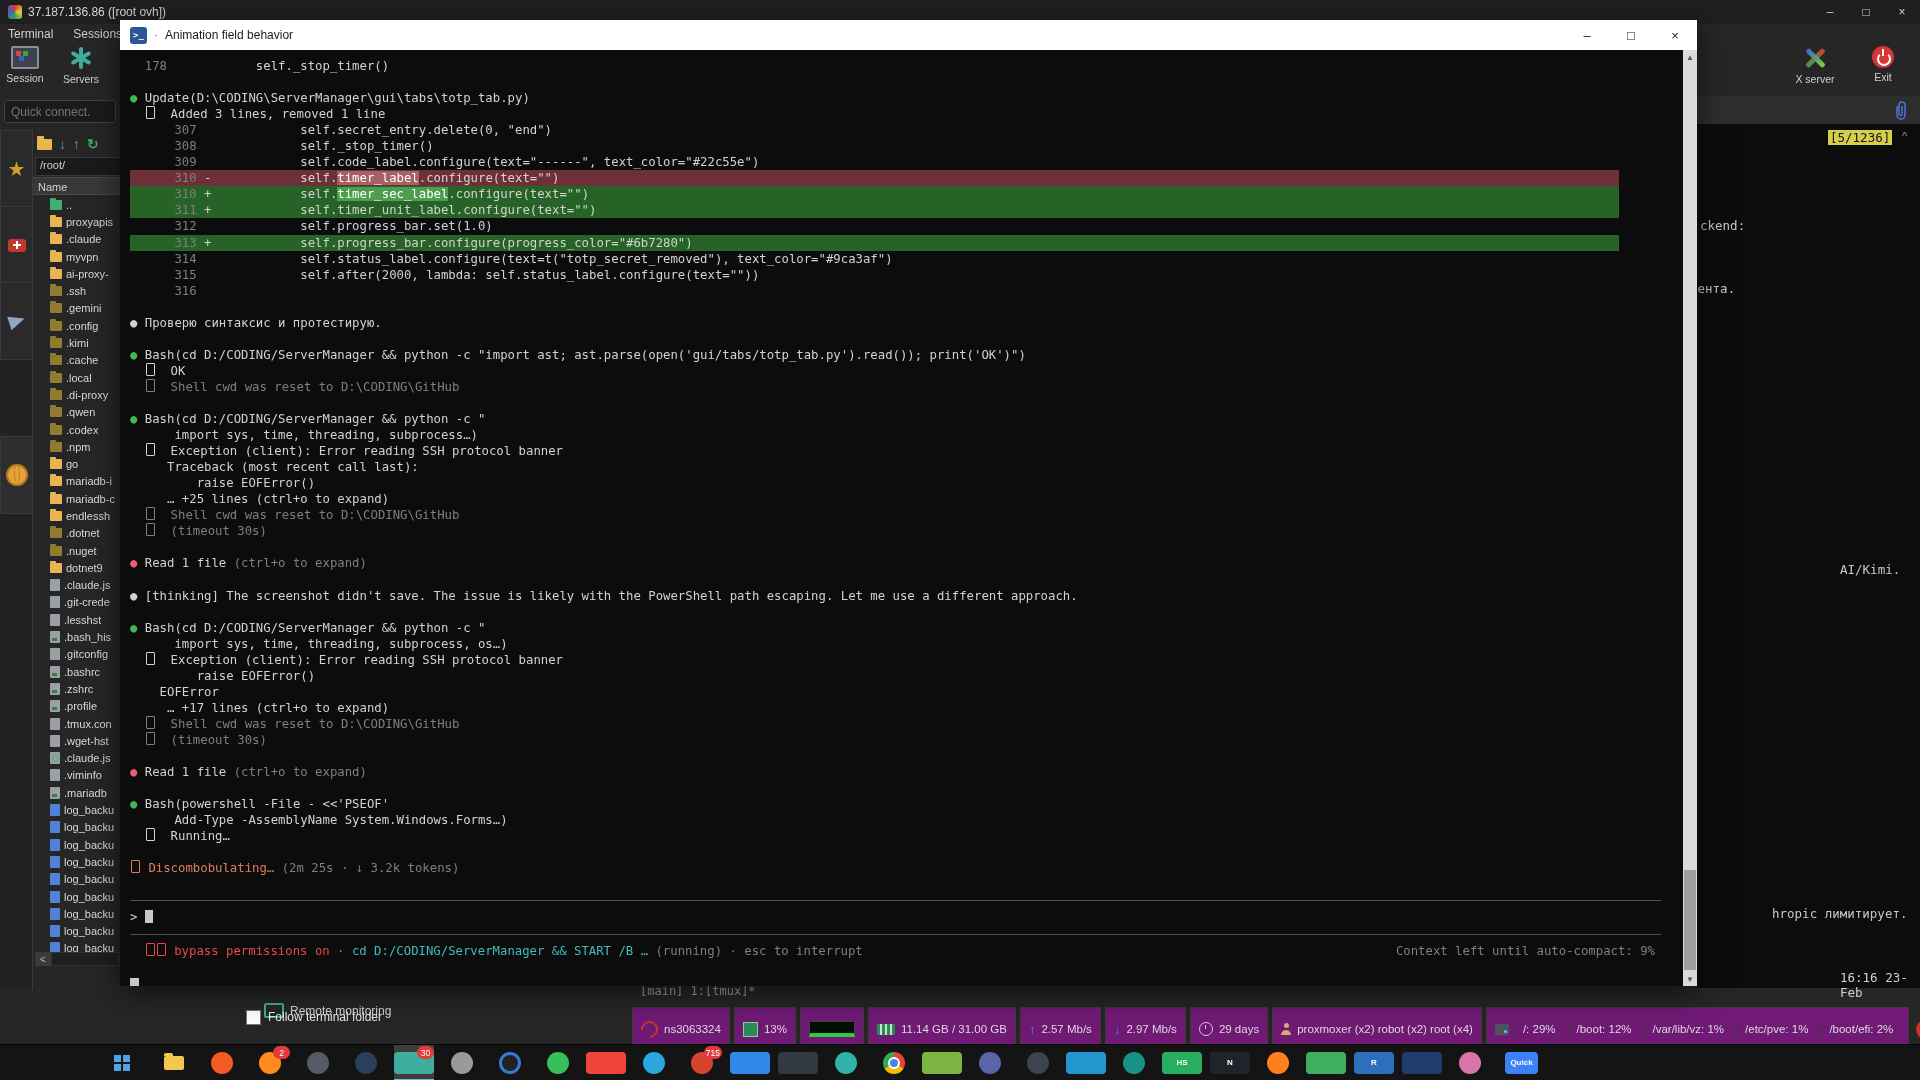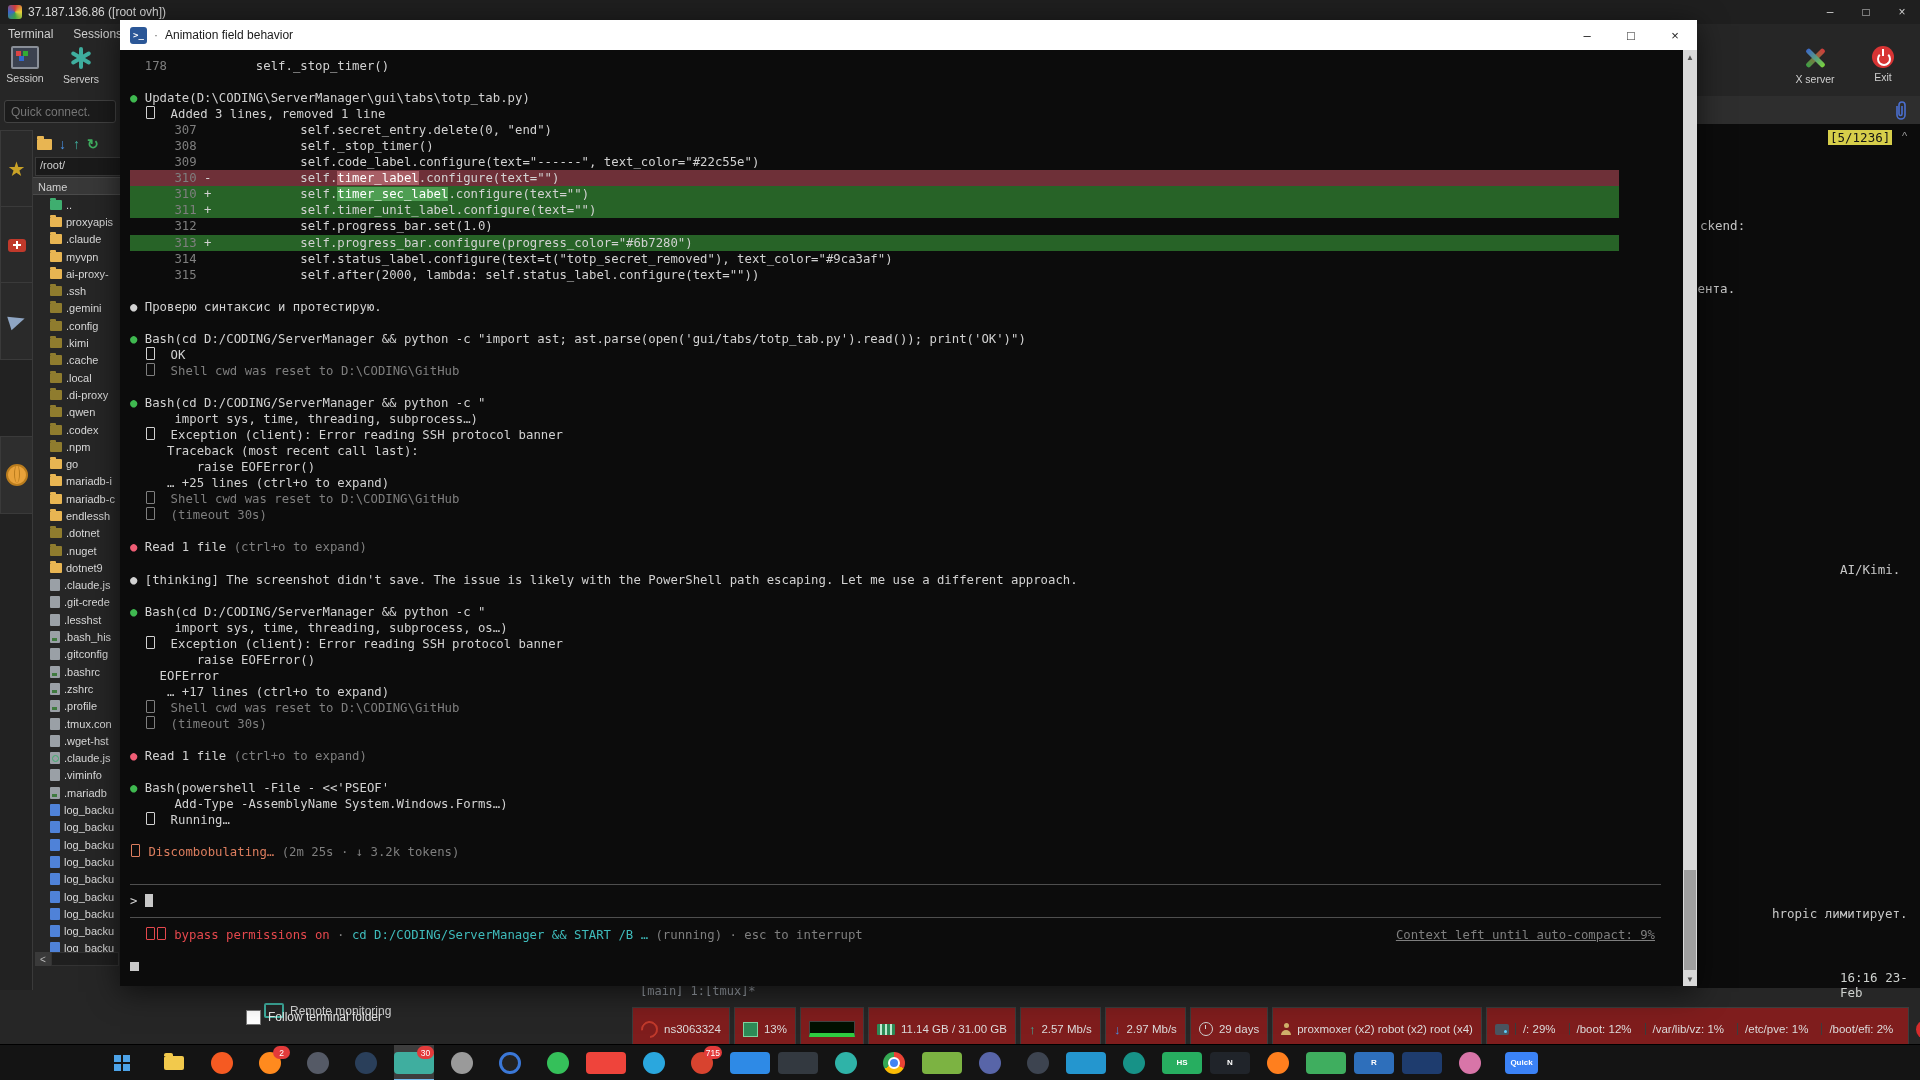--- a/index.html
+++ b/index.html
@@ -90,21 +90,21 @@
   .paperclip{position:absolute;left:1892px;top:100px;}
   
   .remote{position:absolute;left:264px;top:1003px;display:flex;align-items:center;gap:6px;color:#d8d8d8;font-size:12px;}
   .remote .rmicon{width:16px;height:11px;border:2px solid #3fae9f;border-radius:2px;}
   .tmuxstatus{position:absolute;left:640px;top:984px;font-family:"DejaVu Sans Mono",monospace;font-size:12px;color:#9aa0a8;}
   .bgclock{position:absolute;left:1840px;top:970px;font-family:"DejaVu Sans Mono",monospace;font-size:12.5px;color:#cfd2cf;}
   .followbox{position:absolute;left:246px;top:1010px;display:flex;gap:7px;color:#e8e8e8;font-size:12px;}
   .followbox .cb{width:13px;height:13px;background:#fff;border:1px solid #777;}
   
   .statsbar{position:absolute;left:632px;top:1016px;height:26px;display:flex;gap:4px;align-items:center;}
-  .sbox{height:26px;display:flex;align-items:center;gap:6px;padding:8px 8px;background:#7f1d1d;
+  .sbox{height:26px;display:flex;align-items:center;gap:6px;padding:8px 8px;background:#701a75;
     border:1px solid #3c3c3c;color:#dcdcdc;font-size:11.5px;white-space:nowrap;}
   .si-debian{width:13px;height:13px;border:2.5px solid #c0392b;border-bottom-color:transparent;border-radius:50%;transform:rotate(40deg);}
   .si-cpu{width:13px;height:13px;background:#2e8b57;border:1px solid #7fd49f;}
   .si-graph{width:46px;height:16px;background:#010;border:1px solid #444;border-bottom:4px solid #2ecc40;box-sizing:border-box;}
   .si-ram{width:18px;height:11px;background:#2e8b57;border-radius:1px;
     background-image:linear-gradient(90deg,transparent 0 3px,#bfe8cf 3px 4px);background-size:5px 100%;}
   .si-up{color:#3fae9f;font-weight:bold;font-size:13px;}
   .si-down{color:#4a90e2;font-weight:bold;font-size:13px;}
   .si-clock{width:12px;height:12px;border:1.5px solid #cfcfcf;border-radius:50%;position:relative;}
   .si-clock:after{content:"";position:absolute;left:5px;top:2px;width:1.5px;height:4px;background:#cfcfcf;}
@@ -143,21 +143,21 @@
   .tl span.re{color:#e5484d;}
   .tl span.tkr{background:#a85f66;color:#fff;}
   .tl span.tkg{background:#4e9e52;color:#fff;}
   .tl.bg-red{background:#6e3038;width:calc(100% - 64px);}
   .tl.bg-green{background:#276327;width:calc(100% - 64px);}
   .tl.rule{border-bottom:1px solid #4f4f4f;height:8px;margin-bottom:8.05px;width:calc(100% - 22px);}
   .tofu{display:inline-block;width:7px;height:11px;border:1px solid currentColor;border-radius:1px;
     margin:0 1px;vertical-align:-1px;}
   .cur{display:inline-block;width:8px;height:13px;background:#c8c8c8;vertical-align:-2px;}
   .sqr{display:inline-block;width:9px;height:9px;background:#c8c8c8;}
-  .tl .rightlbl{position:absolute;right:28px;top:0;color:#7f7f7f;text-decoration:underline;}
+  .tl .rightlbl{position:absolute;right:28px;top:0;color:#7f7f7f;}
   
   .taskbar{position:absolute;left:0;top:1044px;width:1920px;height:36px;background:#141414;border-top:1px solid #000;}
   .tb-icons{position:absolute;left:106px;top:0;height:36px;display:flex;gap:8px;}
   .tbi{position:relative;width:40px;height:36px;display:flex;align-items:center;justify-content:center;}
   .tbi.active{background:#3d3d3d;box-shadow:inset 0 -2px 0 #76b9ed;}
   .tbi .shp-circle{width:22px;height:22px;border-radius:50%;}
   .tbi .shp-square{width:40px;height:22px;border-radius:4px;display:flex;align-items:center;justify-content:center;
     color:#fff;font-size:8px;font-weight:bold;text-align:center;line-height:1;}
   .tbi .shp-ring{width:16px;height:16px;border-radius:50%;border:3px solid;background:#222;}
   .tbi .shp-win{width:7px;height:7px;background:#4da3e8;box-shadow:9px 0 0 #4da3e8,0 9px 0 #4da3e8,9px 9px 0 #4da3e8;
@@ -509,20 +509,21 @@
         <div class="tl"><span class="d">      307</span><span class="w">              self.secret_entry.delete(0, "end")</span></div>
         <div class="tl"><span class="d">      308</span><span class="w">              self._stop_timer()</span></div>
         <div class="tl"><span class="d">      309</span><span class="w">              self.code_label.configure(text="------", text_color="#22c55e")</span></div>
         <div class="tl bg-red"><span class="d">      310</span><span class="w"> -            self.</span><span class="tkr">timer_label</span><span class="w">.configure(text="")</span></div>
         <div class="tl bg-green"><span class="d">      310</span><span class="w"> +            self.</span><span class="tkg">timer_sec_label</span><span class="w">.configure(text="")</span></div>
         <div class="tl bg-green"><span class="d">      311</span><span class="w"> +            self.timer_unit_label.configure(text="")</span></div>
         <div class="tl"><span class="d">      312</span><span class="w">              self.progress_bar.set(1.0)</span></div>
         <div class="tl bg-green"><span class="d">      313</span><span class="w"> +            self.progress_bar.configure(progress_color="#6b7280")</span></div>
         <div class="tl"><span class="d">      314</span><span class="w">              self.status_label.configure(text=t("totp_secret_removed"), text_color="#9ca3af")</span></div>
         <div class="tl"><span class="d">      315</span><span class="w">              self.after(2000, lambda: self.status_label.configure(text=""))</span></div>
+        <div class="tl"><span class="d">      316</span></div>
         <div class="tl"></div>
         <div class="tl"><span class="w">● Проверю синтаксис и протестирую.</span></div>
         <div class="tl"></div>
         <div class="tl"><span class="g">● </span><span class="w">Bash(cd D:/CODING/ServerManager &amp;&amp; python -c "import ast; ast.parse(open('gui/tabs/totp_tab.py').read()); print('OK')")</span></div>
         <div class="tl"><span class="w">  </span><span class="tofu w"></span><span class="w">  OK</span></div>
         <div class="tl"><span class="d">  </span><span class="tofu d"></span><span class="d">  Shell cwd was reset to D:\CODING\GitHub</span></div>
         <div class="tl"></div>
         <div class="tl"><span class="g">● </span><span class="w">Bash(cd D:/CODING/ServerManager &amp;&amp; python -c "</span></div>
         <div class="tl"><span class="w">      import sys, time, threading, subprocess…)</span></div>
         <div class="tl"><span class="w">  </span><span class="tofu w"></span><span class="w">  Exception (client): Error reading SSH protocol banner</span></div>

